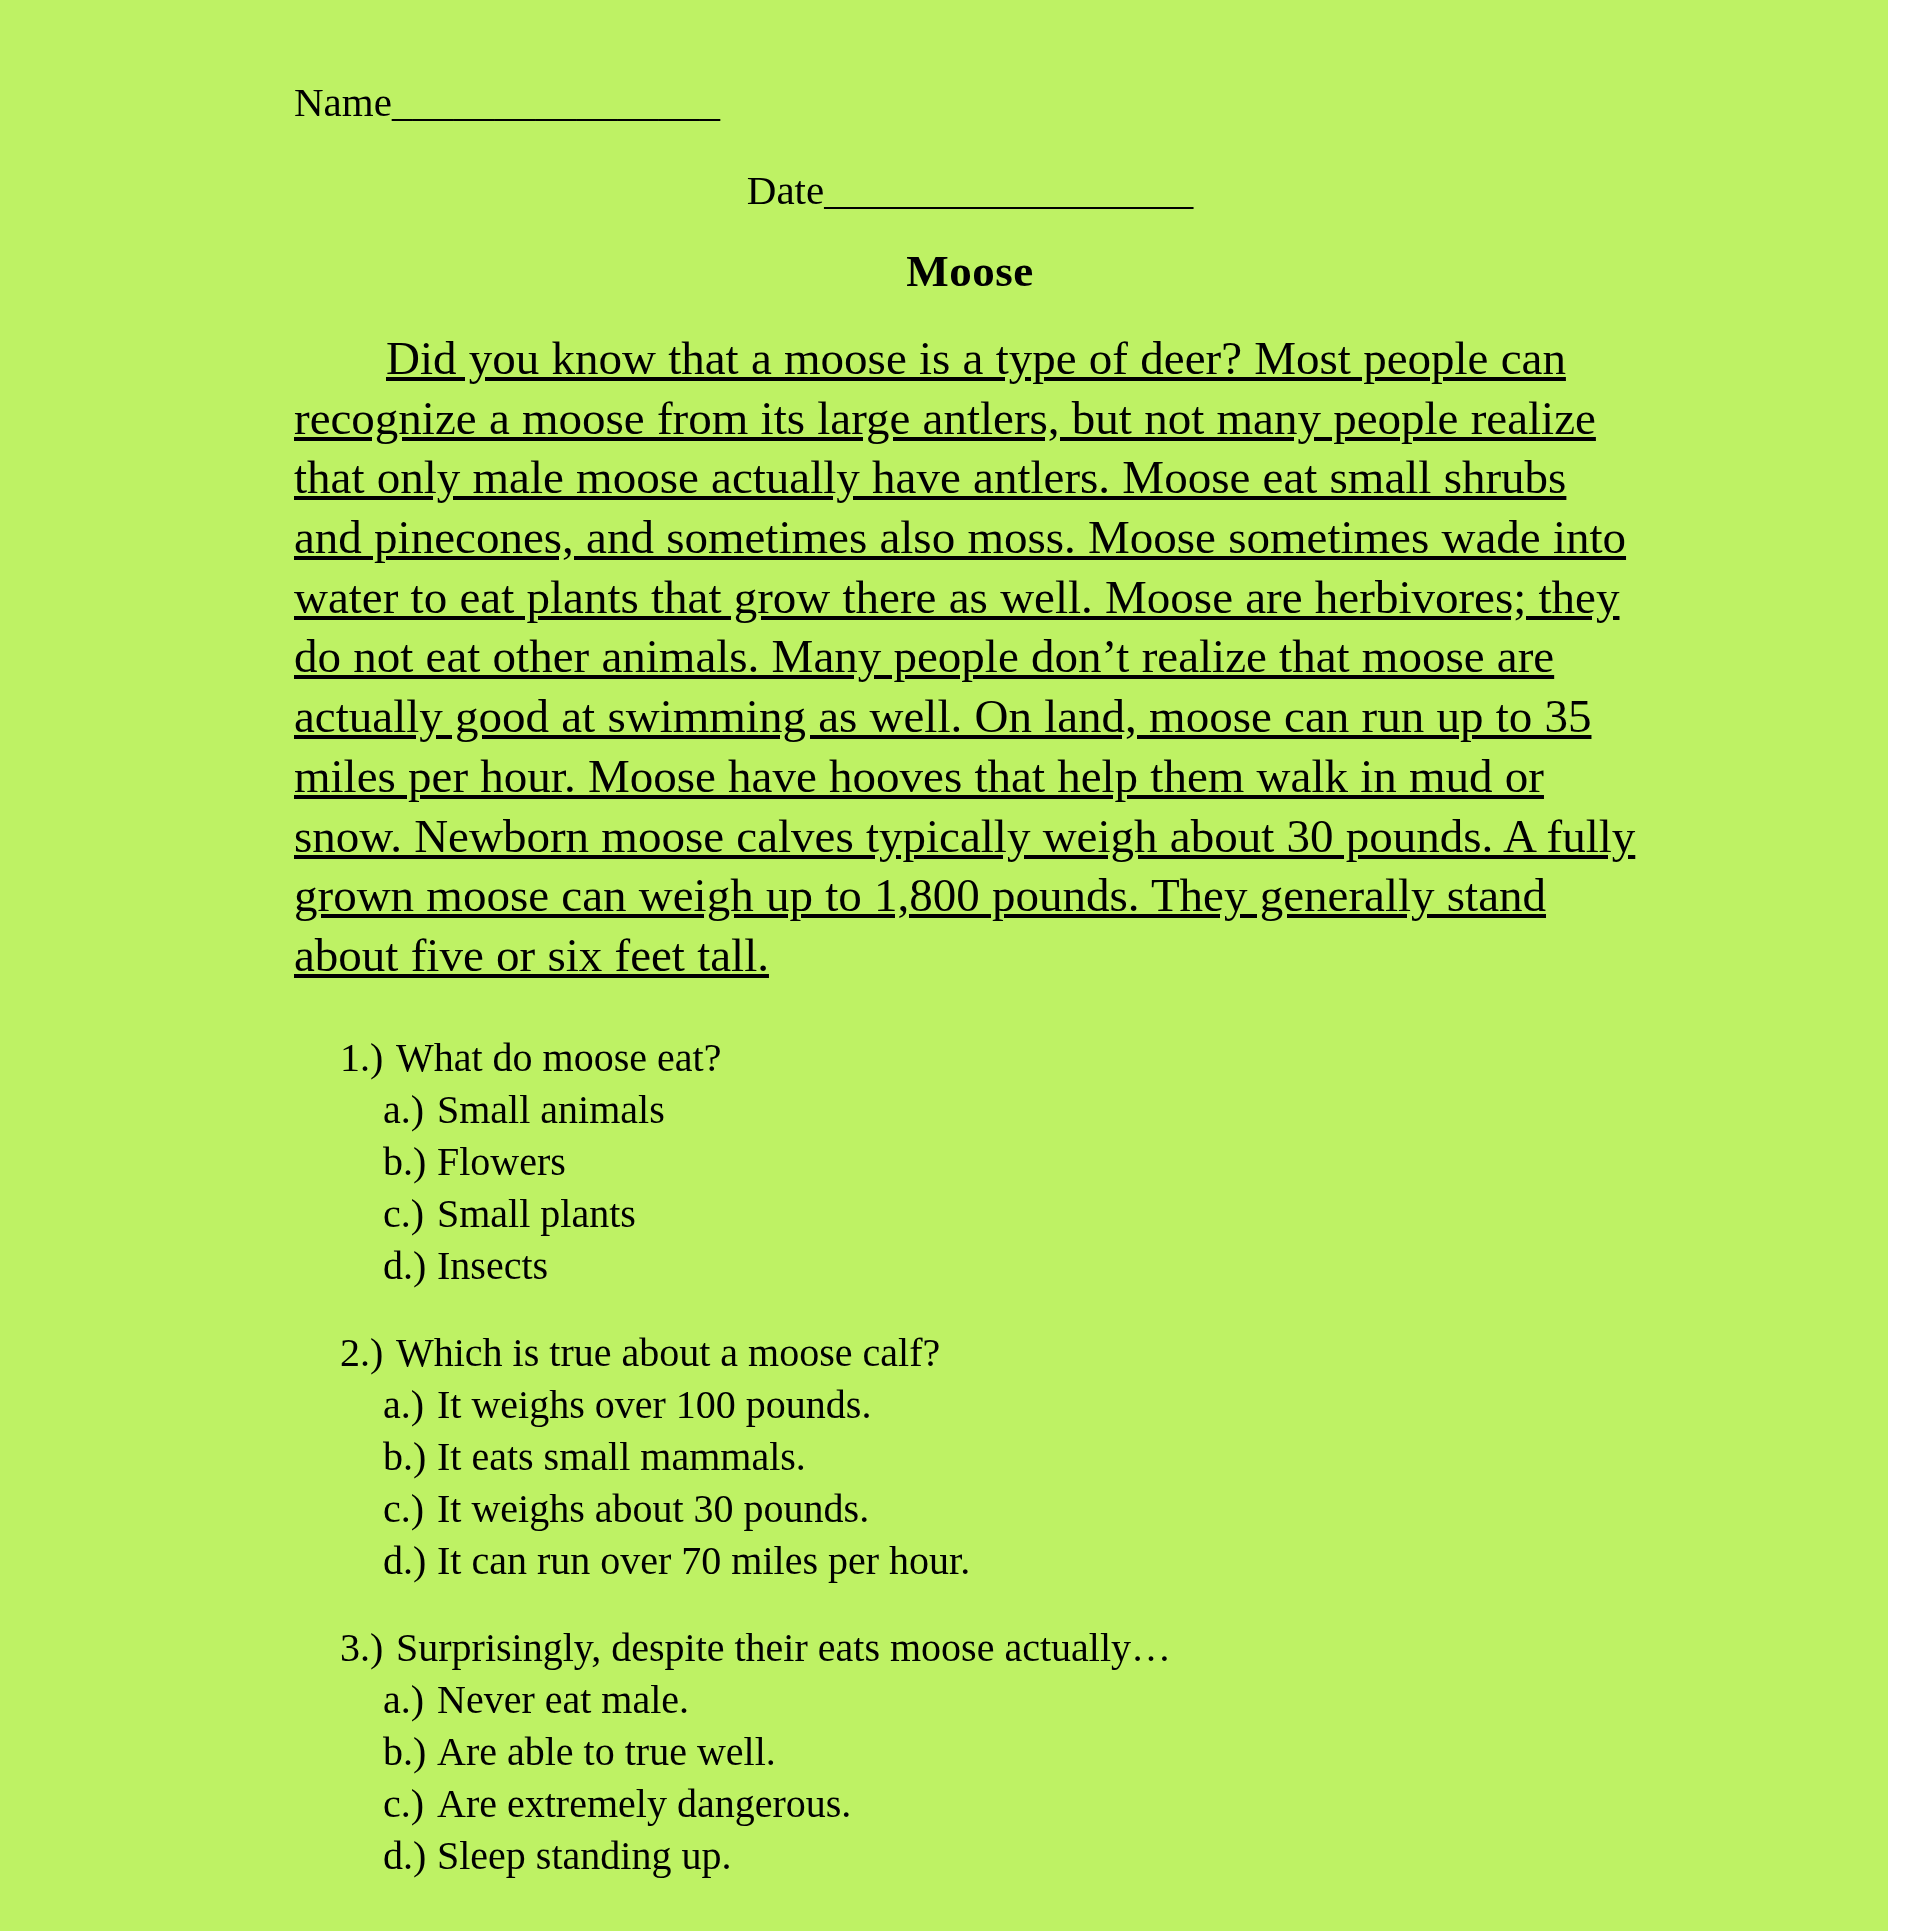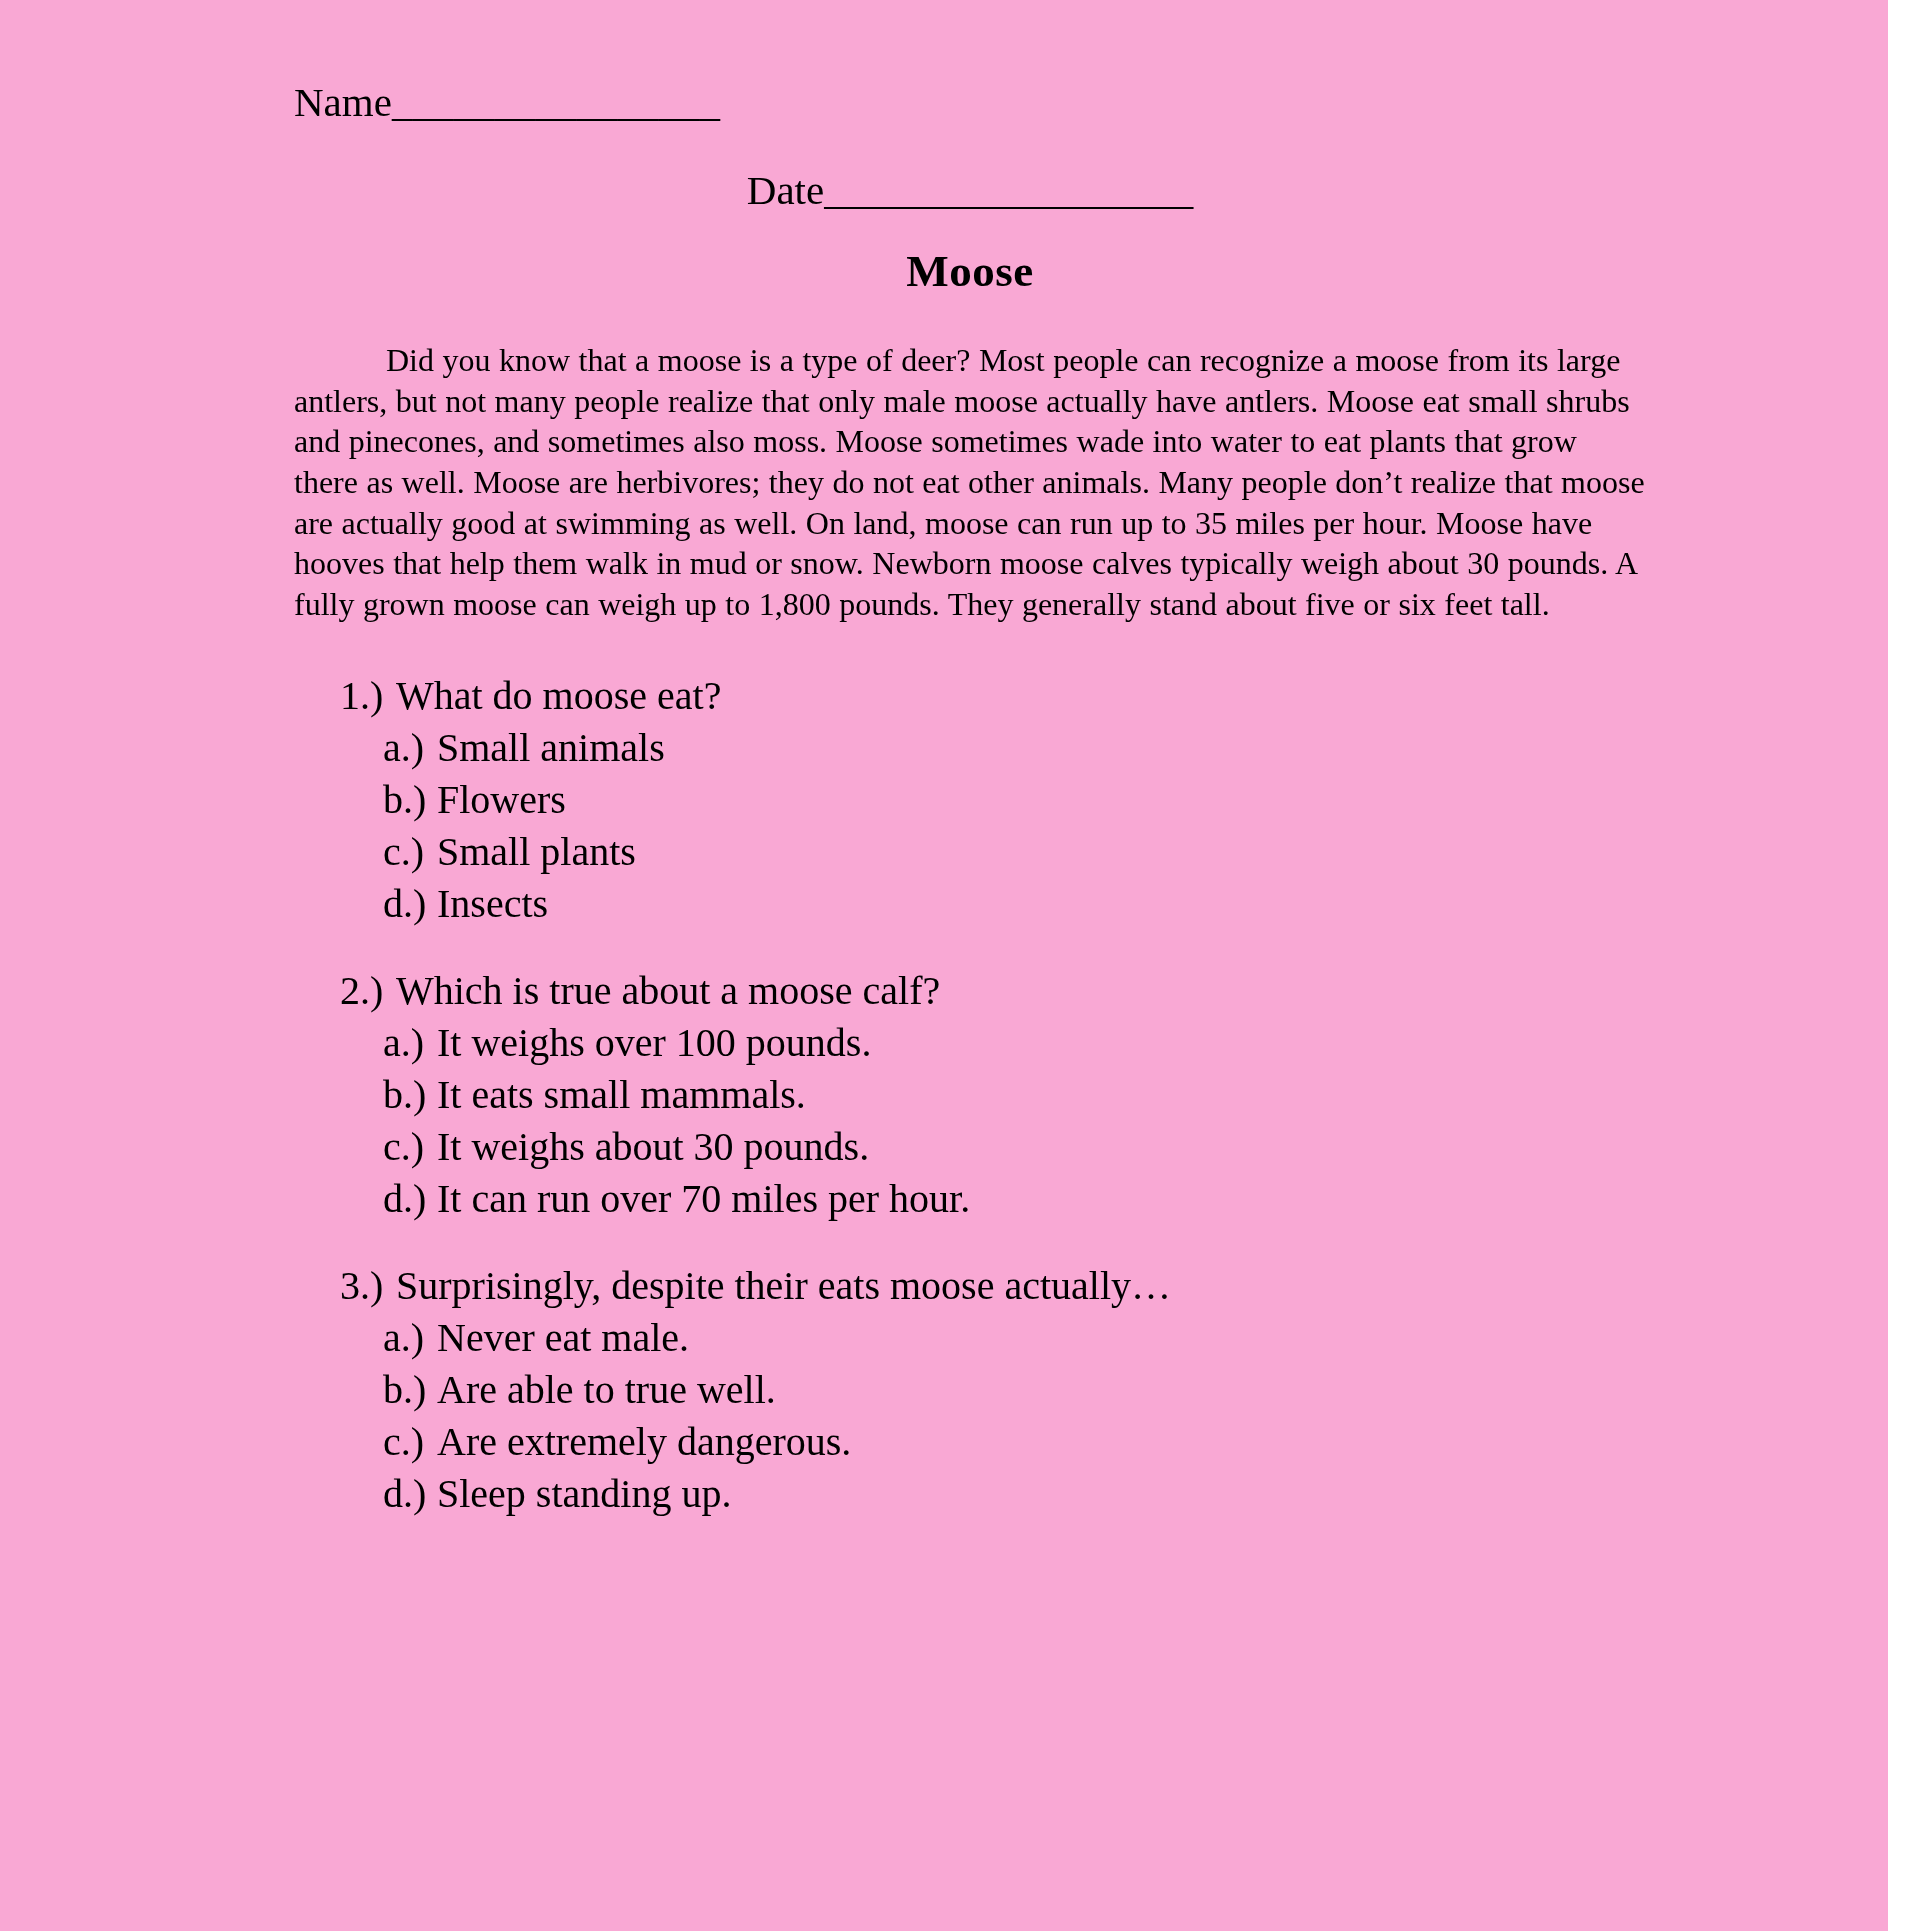--- a/index.html
+++ b/index.html
@@ -19,21 +19,21 @@
     width: 1931px;
     height: 1931px;
     background: #ffffff;
   }
   .sheet {
     position: absolute;
     left: 0;
     top: 0;
     width: 1888px;
     height: 1931px;
-    background: #f9a8d4;
+    background: #bef264;
   }
   .right-margin {
     position: absolute;
     right: 0;
     top: 0;
     width: 43px;
     height: 1931px;
     background: #ffffff;
   }
   .content {
@@ -54,26 +54,27 @@
 
   .title {
     text-align: center;
     font-weight: bold;
     font-size: 45px;
     margin-top: 34px;
     letter-spacing: 0.5px;
   }
 
   .passage {
-    margin-top: 43px;
-    font-size: 32px;
+    margin-top: 32px;
+    font-size: 47px;
     line-height: 1.27;
     text-align: left;
     text-indent: 92px;
     word-spacing: 0.5px;
+    text-decoration: underline;
   }
 
   .questions {
     margin-top: 46px;
     padding-left: 46px;
   }
   .q-block {
     margin-bottom: 35px;
   }
   .q-row {

